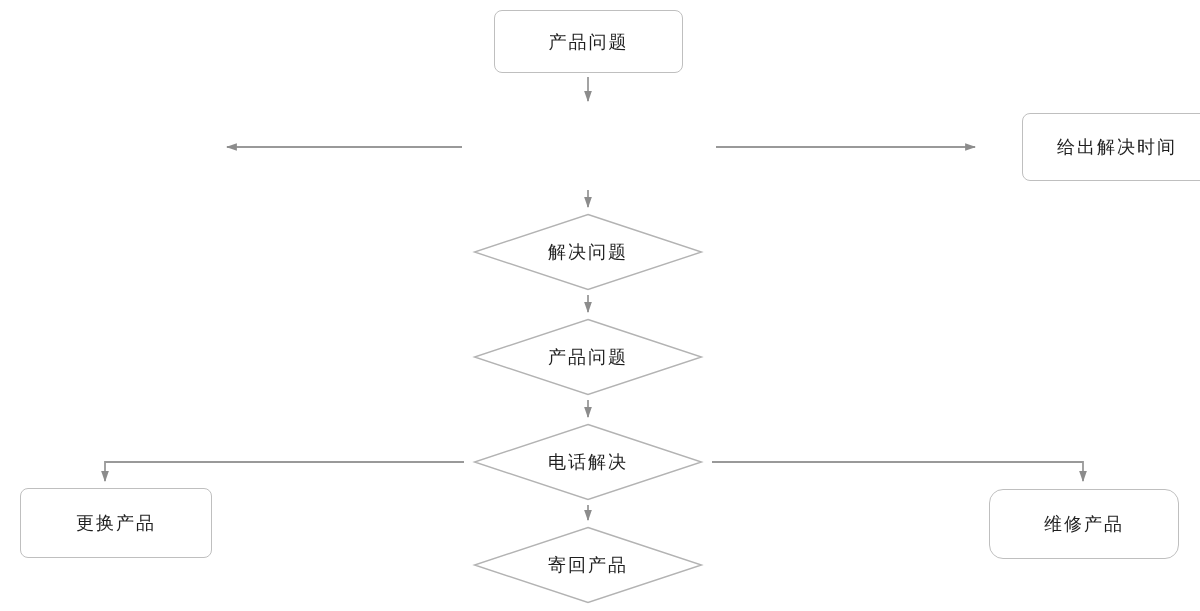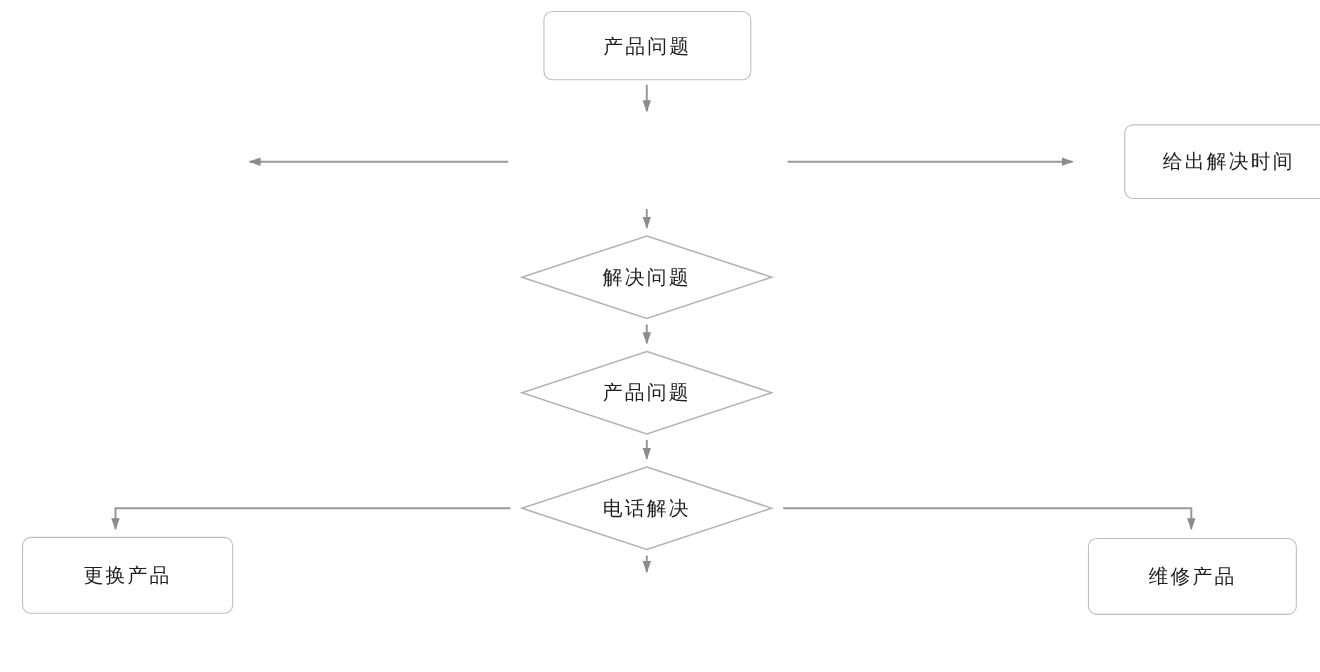--- a/index.html
+++ b/index.html
@@ -83,21 +83,21 @@
 
 
   <div class="node rect-node" style="left:1022px; top:113px; width:190px; height:68px;">
     <span class="node-label">给出解决时间</span>
   </div>
 
   <div class="node rect-node" style="left:20px; top:488px; width:192px; height:70px;justify-content:center;">
     <span class="node-label">更换产品</span>
   </div>
 
-  <div class="node rect-node" style="left:989px; top:489px; width:190px; height:70px;">
+  <div class="node rect-node" style="left:989px; top:489px; width:190px; height:70px;border-radius:14px;">
     <span class="node-label">维修产品</span>
   </div>
 
 
   <div class="node diamond-node" style="left:473px; top:213px; width:230px; height:78px;">
     <svg width="230" height="78">
       <polygon points="115,1.5 228.5,39 115,76.5 1.5,39" fill="#ffffff" stroke="#b3b3b3" stroke-width="1.4"></polygon>
     </svg>
     <span class="node-label">解决问题</span>
   </div>
@@ -109,14 +109,20 @@
     <span class="node-label">产品问题</span>
   </div>
 
   <div class="node diamond-node" style="left:473px; top:423px; width:230px; height:78px;">
     <svg width="230" height="78">
       <polygon points="115,1.5 228.5,39 115,76.5 1.5,39" fill="#ffffff" stroke="#b3b3b3" stroke-width="1.4"></polygon>
     </svg>
     <span class="node-label">电话解决</span>
   </div>
 
+  <div class="node diamond-node" style="left:473px; top:526px; width:230px; height:78px;">
+    <svg width="230" height="78">
+      <polygon points="115,1.5 228.5,39 115,76.5 1.5,39" fill="#ffffff" stroke="#b3b3b3" stroke-width="1.4"></polygon>
+    </svg>
+    <span class="node-label">寄回产品</span>
+  </div>
 
 </div>
 
 </body></html>

